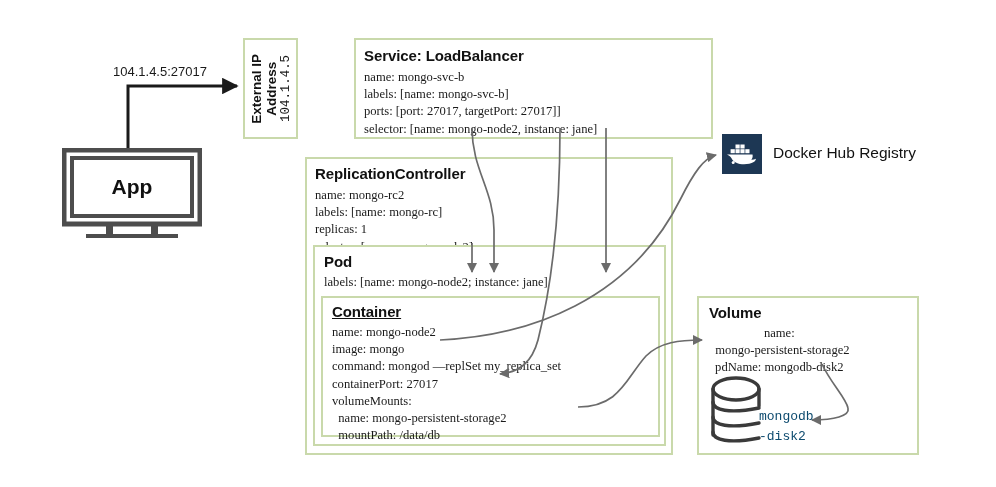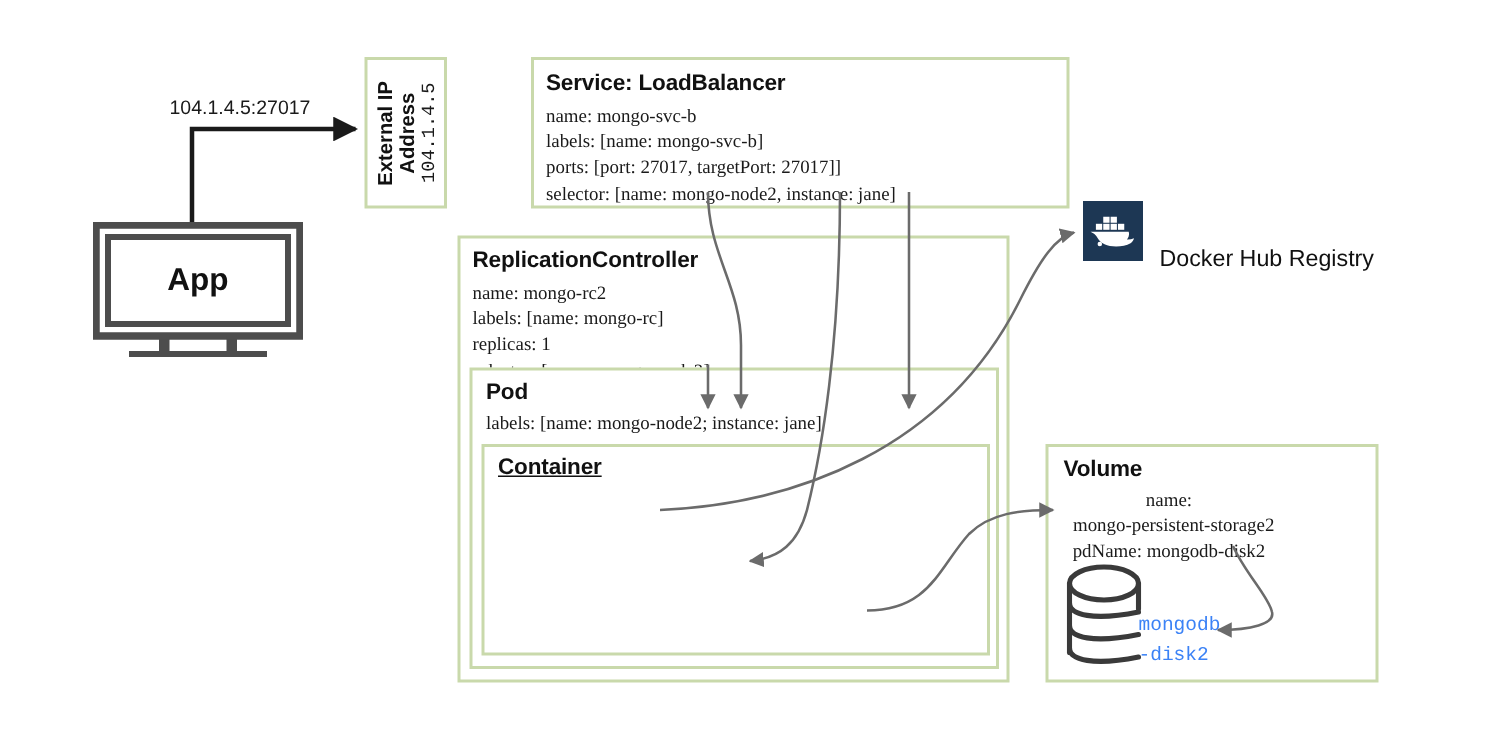--- a/index.html
+++ b/index.html
@@ -77,32 +77,32 @@
   #container-box .lines{position:absolute;left:9px;top:26px;}
 
   
   #volume-box{left:697px;top:296px;width:222px;height:159px;}
   #volume-box .btitle{position:absolute;left:10px;top:6px;}
   #volume-box .lines{position:absolute;left:10px;top:27px;text-align:center;}
   #volume-box .cyl{position:absolute;left:10px;top:78px;}
   #volume-box .disk-label{
     position:absolute;left:60px;top:109px;
     font-family:"Liberation Mono", monospace;font-size:13px;line-height:20px;
-    color:#3b82f6;white-space:pre;
+    color:#0c4a6e;white-space:pre;
   }
 
   
   #docker-logo{
     position:absolute;left:722px;top:134px;width:40px;height:40px;
     background:#1d3754;
   }
   #docker-label{
     position:absolute;left:773px;top:144px;
     font-family:"Liberation Sans", sans-serif;
-    font-size:15.5px;color:#111111;white-space:nowrap;margin-top:20px;
+    font-size:15.5px;color:#111111;white-space:nowrap;
   }
 
   
   #app-monitor{position:absolute;left:62px;top:148px;width:140px;height:90px;}
   #app-label{
     position:absolute;left:0;top:0;width:140px;height:78px;
     display:flex;align-items:center;justify-content:center;
     font-family:"Liberation Sans", sans-serif;
     font-weight:bold;font-size:21px;color:#111111;
     pointer-events:none;
@@ -157,20 +157,27 @@
 selector: [name: mongo-node2]</div>
   </div>
 
   <div class="gbox" id="pod-box">
     <div class="btitle">Pod</div>
     <div class="mono lines">labels: [name: mongo-node2; instance: jane]</div>
   </div>
 
   <div class="gbox" id="container-box">
     <div class="btitle">Container</div>
+    <div class="mono lines">name: mongo-node2
+image: mongo
+command: mongod —replSet my_replica_set
+containerPort: 27017
+volumeMounts:
+  name: mongo-persistent-storage2
+  mountPath: /data/db</div>
   </div>
 
   <div class="gbox" id="volume-box">
     <div class="btitle">Volume</div>
     <div class="mono lines">name:
   mongo-persistent-storage2
 pdName: mongodb-disk2</div>
     <svg class="cyl" width="60" height="74" viewBox="0 0 60 74">
       <g fill="none" stroke="#3a3a3a" stroke-width="3.4" stroke-linecap="round">
         <ellipse cx="27" cy="13" rx="23" ry="11"></ellipse>

